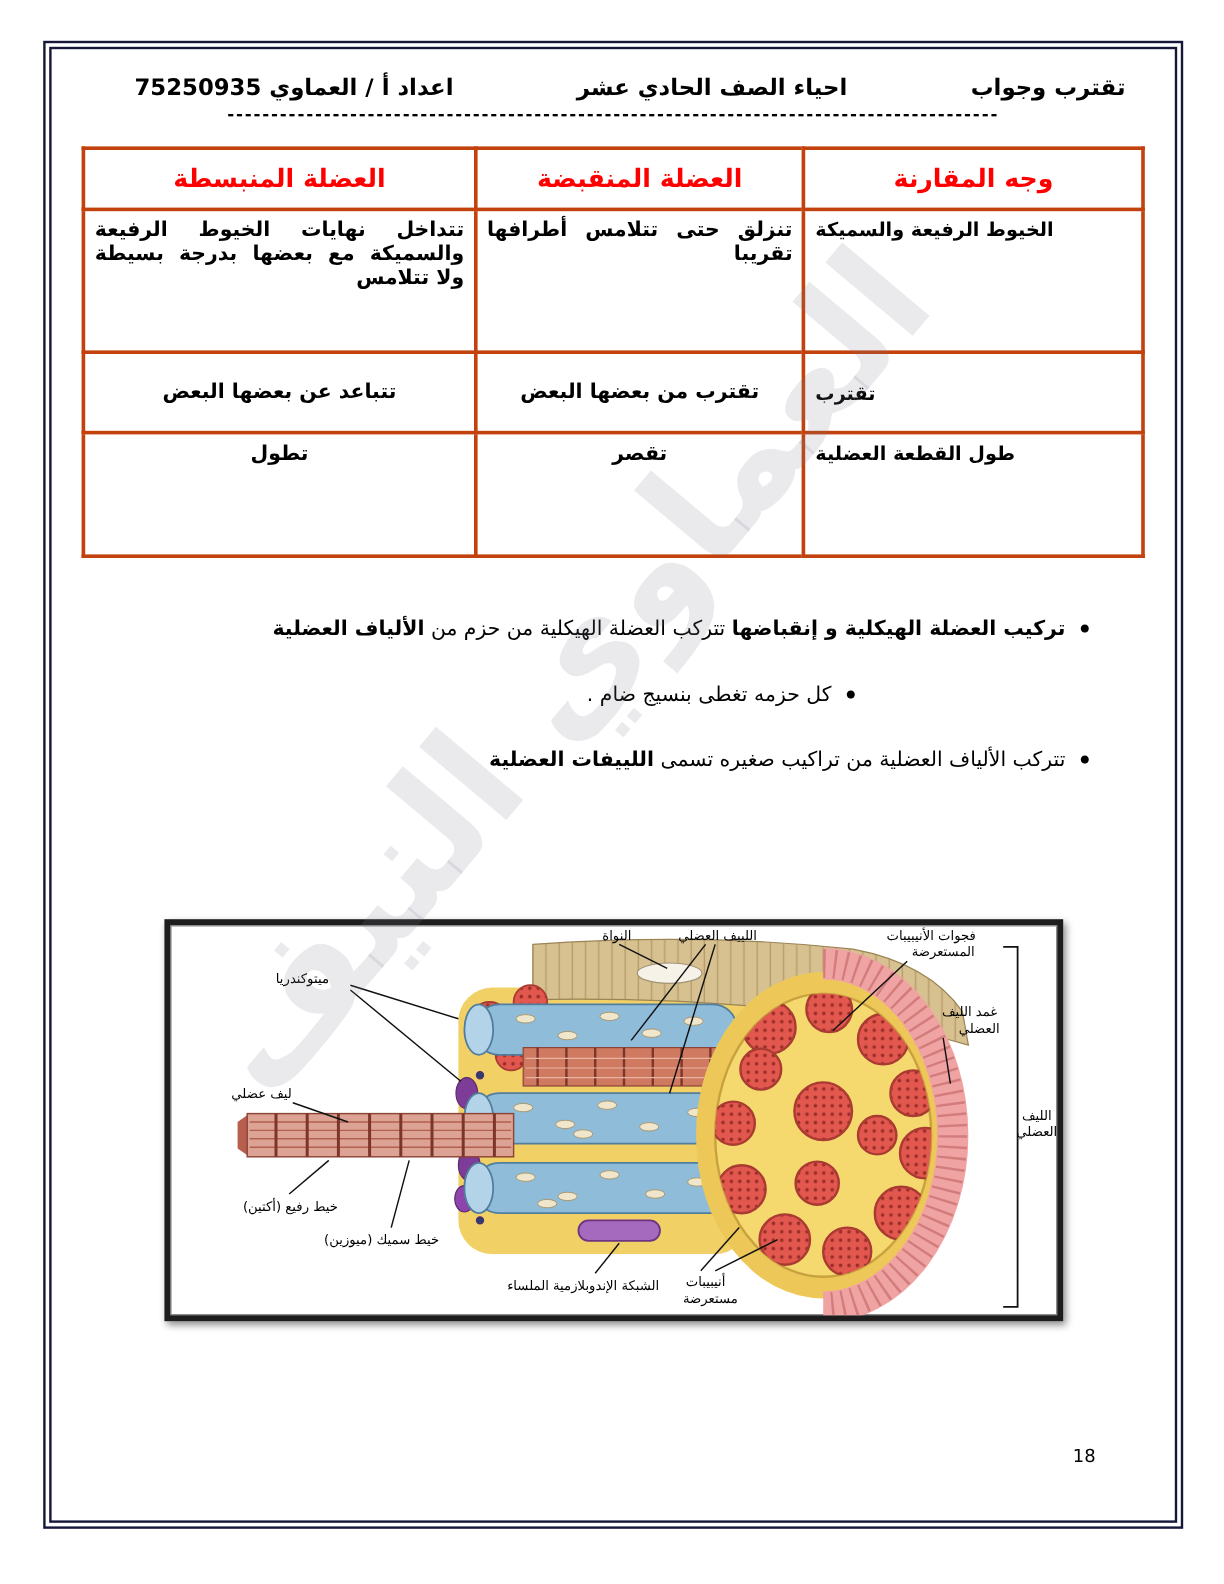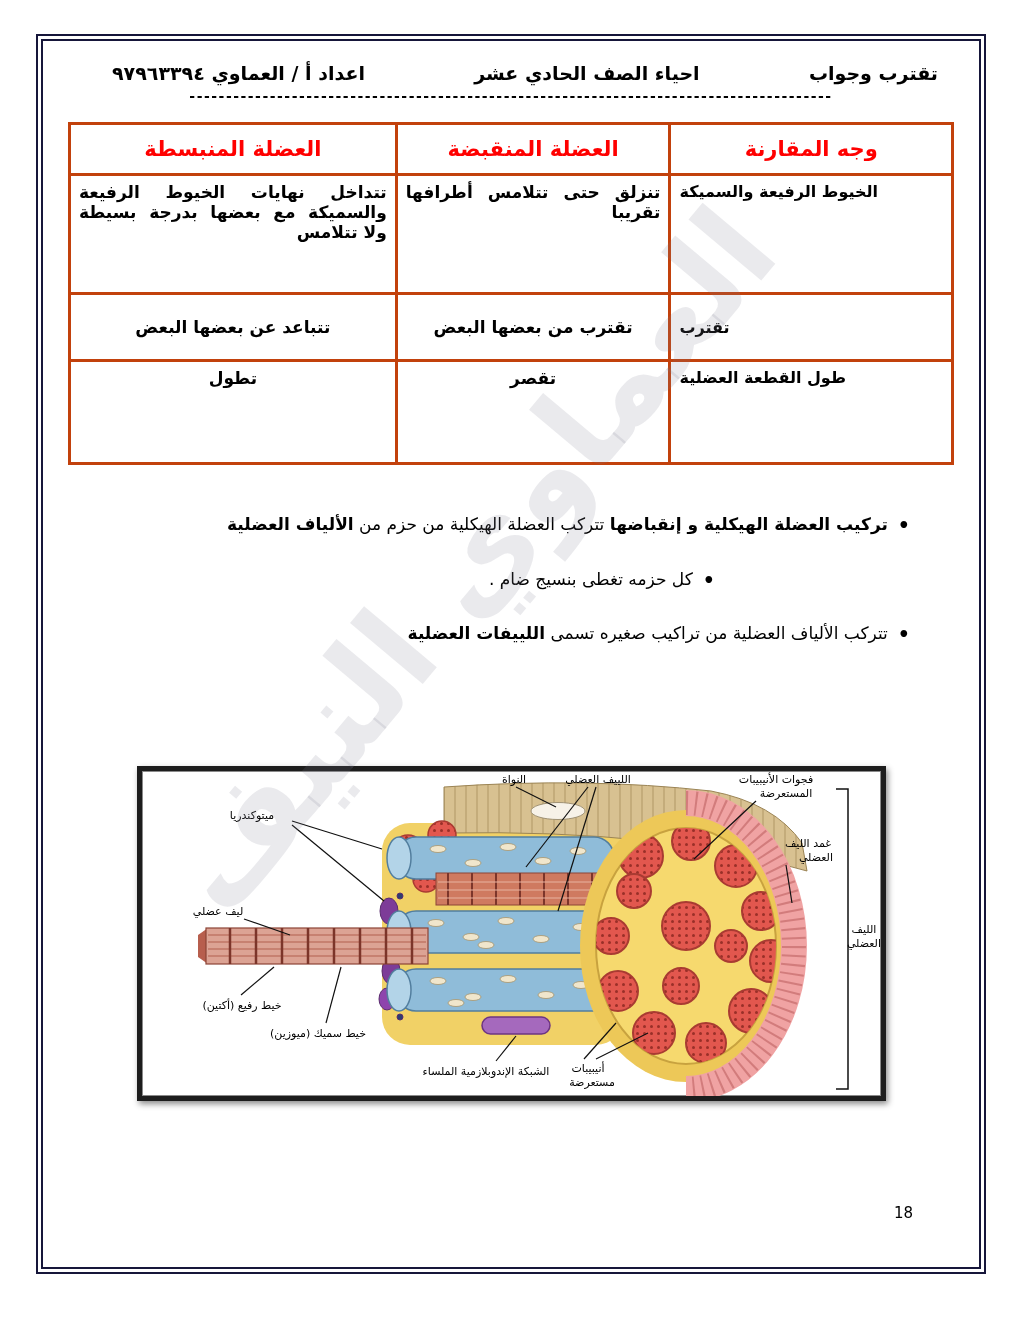--- a/index.html
+++ b/index.html
@@ -61,21 +61,21 @@
 <body>
 
 <div class="wm">العماوي النيف</div>
 
 <div class="page">
   <div class="content">
 
     <div class="hdr">
       <span>تقترب وجواب</span>
       <span>احياء الصف الحادي عشر</span>
-      <span>اعداد أ / العماوي ٩٧٩٦٣٣٩٤</span>
+      <span>اعداد أ / العماوي 75250935</span>
     </div>
     <div class="dash">----------------------------------------------------------------------------------------</div>
 
     <table class="cmp">
       <colgroup>
           <col class="c1">
           <col class="c2">
           <col class="c3">
         </colgroup>
       <tbody>

